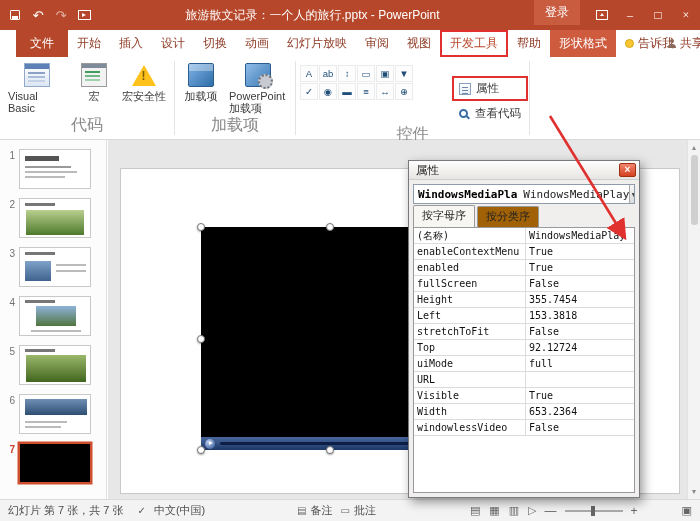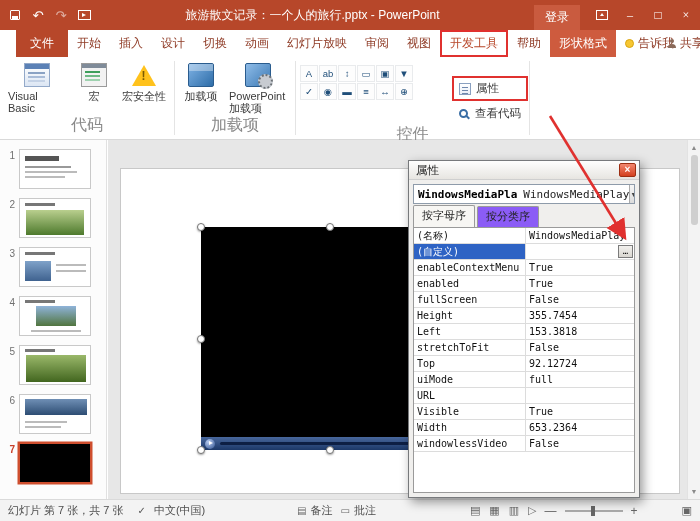--- a/index.html
+++ b/index.html
@@ -11,21 +11,21 @@
   .titlebar { position:absolute; left:0; top:0; width:700px; height:30px; background:#B7472A; color:#fff; display:flex; align-items:center; }
   .qat { display:flex; align-items:center; gap:9px; padding-left:8px; }
   .qat-btn { display:flex; align-items:center; justify-content:center; min-width:14px; height:18px; cursor:default; }
   .glyph { font-size:13px; color:#fff; line-height:1; }
   .glyph.dim { opacity:.55; }
   .i-floppy { width:10px; height:10px; border:1.5px solid #fff; border-radius:1px; position:relative; }
   .i-floppy::after { content:""; position:absolute; left:1px; right:1px; bottom:0; height:3px; background:#fff; }
   .i-monitor { width:13px; height:10px; border:1.5px solid #fff; position:relative; }
   .i-monitor::after { content:""; position:absolute; left:3px; top:1.5px; border-left:4px solid #fff; border-top:2.5px solid transparent; border-bottom:2.5px solid transparent; }
   .tb-title { flex:1; text-align:center; font-size:12px; white-space:nowrap; overflow:hidden; text-overflow:ellipsis; padding:0 6px; }
-  .tb-right { display:flex; align-items:flex-end; height:100%;font-family:Liberation Serif, serif; }
+  .tb-right { display:flex; align-items:flex-start; height:100%;font-family:Liberation Serif, serif; }
   .login { background:#C95B3F; padding:4px 11px; font-size:12px; cursor:pointer; margin-right:8px; }
   .winbtn { width:28px; height:100%; display:flex; align-items:center; justify-content:center; font-size:12px; color:#fff; cursor:pointer; }
   .i-ribbonopts { width:12px; height:10px; border:1.5px solid #fff; position:relative; }
   .i-ribbonopts::after { content:""; position:absolute; left:2.5px; top:2px; border-left:2.5px solid transparent; border-right:2.5px solid transparent; border-bottom:3.5px solid #fff; }
 
   
   .tabrow { position:absolute; left:16px; top:30px; width:700px; height:27px; background:#fff; display:flex; align-items:stretch; }
   .tab { display:flex; align-items:center; padding:0 9px; font-size:12px; color:#8F3B26; cursor:pointer; white-space:nowrap; }
   .tab.file { background:#B7472A; color:#fff; padding:0 14px; }
   .tab.active { color:#B7472A; background:#fff; border:1px solid #E4E4E4; border-bottom:1px solid #fff; }
@@ -131,21 +131,21 @@
 
   
   .props-win { position:absolute; left:408px; top:160px; width:232px; height:338px; background:#F0EFED; border:1px solid #77797C; box-shadow:3px 4px 10px rgba(0,0,0,.4); z-index:80; }
   .ptitle { height:19px; display:flex; align-items:center; padding:0 3px 0 7px; font-size:11.5px; color:#222; background:linear-gradient(#FEFEFE,#E7E5E1); border-bottom:1px solid #CFCFCF; cursor:move; }
   .pclose { margin-left:auto; width:17px; height:14px; background:linear-gradient(#F2876F,#D3401F); border:1px solid #9C2E12; border-radius:2px; color:#fff; font-size:10px; line-height:11px; text-align:center; font-weight:bold; cursor:pointer; }
   .pcombo { position:absolute; left:4px; right:4px; top:23px; height:20px; background:#fff; border:1px solid #8E9BAA; display:flex; align-items:center; font-size:11px; padding-left:4px; overflow:hidden; white-space:nowrap; cursor:pointer; }
   .pcombo .obj-name { font-weight:bold; margin-right:6px; font-family:"DejaVu Sans Mono",monospace; }
   .pcombo .obj-class { font-family:"DejaVu Sans Mono",monospace; color:#222; }
   .pcombo .dd { margin-left:auto; width:16px; align-self:stretch; background:linear-gradient(#F5F5F5,#DCDCDC); border-left:1px solid #AAA; display:flex; align-items:center; justify-content:center; font-size:7px; color:#444; }
   .ptabs { position:absolute; left:4px; top:47px; height:19px; display:flex; align-items:flex-end; }
-  .ptab { padding:2px 8px 3px; font-size:11px; color:#222; background:#8b5cf6; border:1px solid #9A9A9A; border-bottom:none; border-radius:2px 2px 0 0; margin-right:2px; cursor:pointer; }
+  .ptab { padding:2px 8px 3px; font-size:11px; color:#222; background:#a16207; border:1px solid #9A9A9A; border-bottom:none; border-radius:2px 2px 0 0; margin-right:2px; cursor:pointer; }
   .ptab.active { background:#F7F6F3; position:relative; z-index:2; padding-bottom:4px; }
   .pgrid { position:absolute; left:4px; right:4px; top:66px; bottom:4px; background:#fff; border:1px solid #9A9A9A; overflow:hidden; }
   .prow { display:flex; height:16px; border-bottom:1px solid #DCDCDC; font-family:"DejaVu Sans Mono",monospace; font-size:10px; line-height:15px; cursor:default; }
   .pname { width:112px; padding-left:3px; border-right:1px solid #DCDCDC; white-space:nowrap; overflow:hidden; color:#111; }
   .pval { flex:1; padding-left:3px; white-space:nowrap; overflow:hidden; color:#111; display:flex; align-items:center; }
   .prow.selected .pname { background:#2E63C4; color:#fff; }
   .pbtn { margin-left:auto; width:15px; height:13px; border:1px solid #7B7B7B; background:linear-gradient(#F2F1EE,#D9D6D0); font-size:9px; line-height:10px; text-align:center; cursor:pointer; margin-right:1px; }
 
   
   .anno-arrow { position:absolute; left:0; top:0; z-index:90; pointer-events:none; }
@@ -447,27 +447,20 @@
     <div class="pgrid">
 
         <div class="prow">
           <span class="pname">(名称)</span>
           <span class="pval">
             <span>WindowsMediaPlay</span>
 
           </span>
         </div>
 
-        <div class="prow selected">
-          <span class="pname">(自定义)</span>
-          <span class="pval">
-            <span></span>
-            <span class="pbtn">…</span>
-          </span>
-        </div>
 
         <div class="prow">
           <span class="pname">enableContextMenu</span>
           <span class="pval">
             <span>True</span>
 
           </span>
         </div>
 
         <div class="prow">

